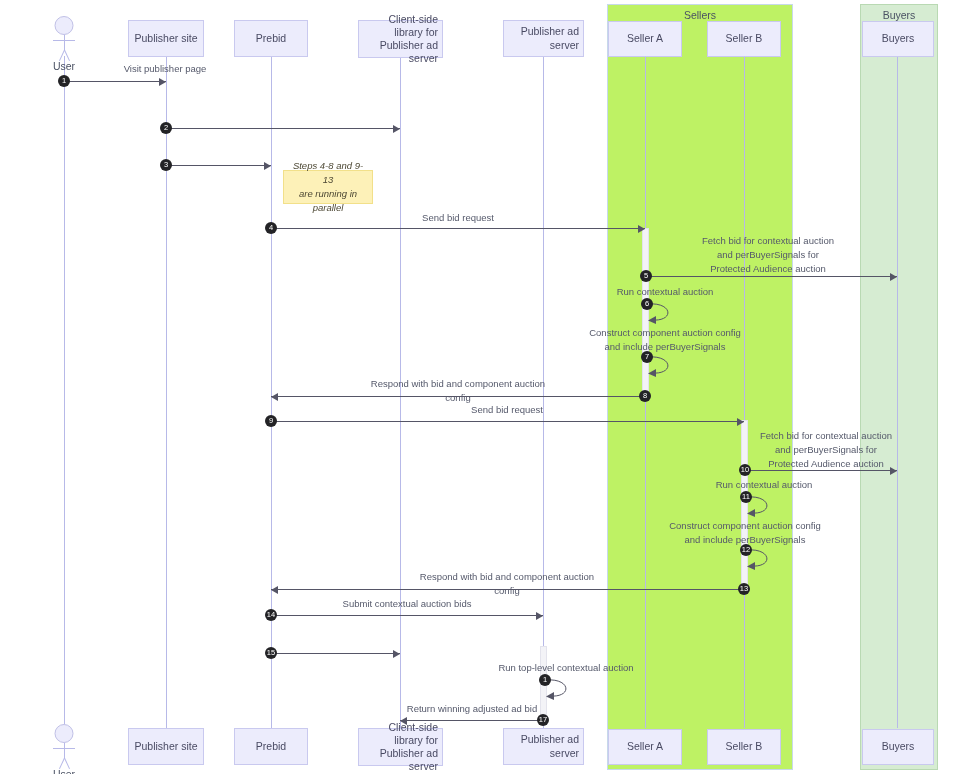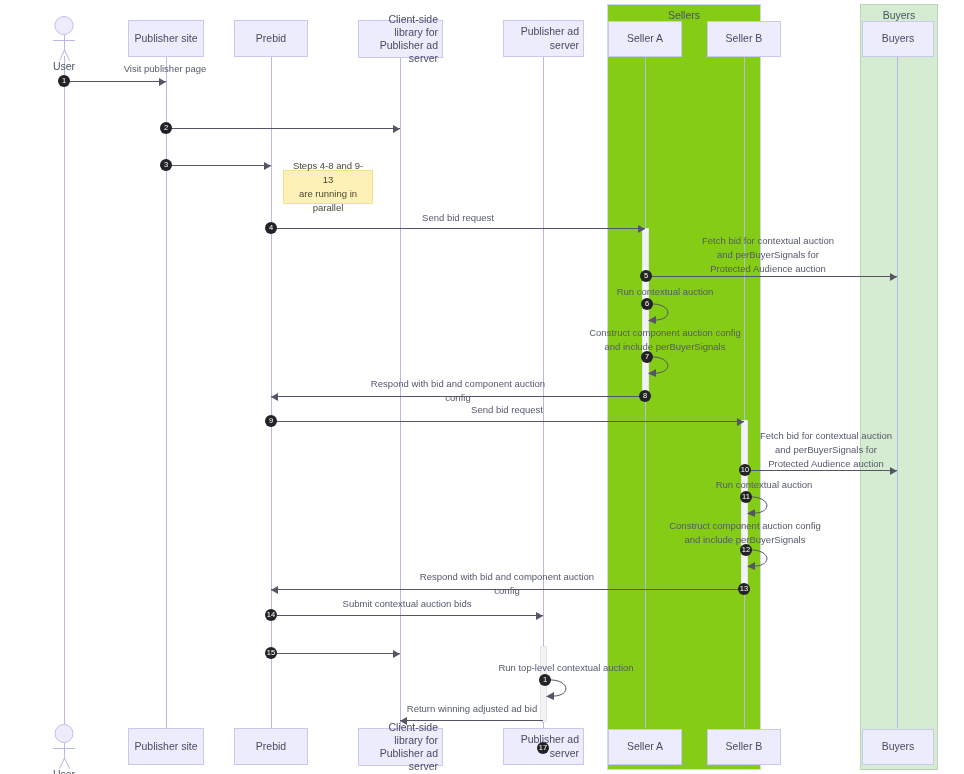--- a/index.html
+++ b/index.html
@@ -151,31 +151,32 @@
     border: 1px solid #f2e08a;
     font-size: 9.5px;
     line-height: 1.5;
     color: #4c4733;
     text-align: center;
     display: flex;
     align-items: center;
     justify-content: center;
     white-space: pre-line;
     padding: 3px 6px;
+    font-style: italic;
   }
   .self-loop {
     position: absolute;
   }
 </style>
 </head>
 <body>
 
 <div id="diagram">
 
-  <div class="group-box" style="left:607px; top:4px; width:154px; height:766px; background:#84cc16;">
+  <div class="group-box" style="left:607px; top:4px; width:186px; height:766px; background:#bef264;">
     <div class="group-label">Sellers</div>
   </div>
   <div class="group-box" style="left:860px; top:4px; width:78px; height:766px; background:#d6ecd2; border-color:#b9d9b3;">
     <div class="group-label">Buyers</div>
   </div>
 
   <div class="lifeline" style="left:64px;  top:56px;  height:668px;"></div>
   <div class="lifeline" style="left:166px; top:56px;  height:672px;"></div>
   <div class="lifeline" style="left:271px; top:56px;  height:672px;"></div>
   <div class="lifeline" style="left:400px; top:58px;  height:670px;"></div>
@@ -346,15 +347,15 @@
   <div class="msg-label" style="left:466px; top:661px; width:200px; text-align:center;">Run top-level contextual auction</div>
   <svg class="self-loop" style="left:543px; top:676px;" width="40" height="26" viewBox="0 0 40 26">
     <path d="M3 4 C 28 2, 30 22, 6 20" fill="none" stroke="#555566" stroke-width="1"></path>
     <polygon points="11,16 3,20.5 11,24" fill="#555566"></polygon>
   </svg>
   <div class="step-dot" style="left:539px; top:674px;">1</div>
 
   <div class="msg-label" style="left:372px; top:702px; width:200px; text-align:center;">Return winning adjusted ad bid</div>
   <div class="msg-line" style="left:400px; top:720px; width:143px;"></div>
   <div class="msg-arrow left" style="left:400px; top:716.5px;"></div>
-  <div class="step-dot" style="left:537px; top:714px;margin-top:28px;">17</div>
+  <div class="step-dot" style="left:537px; top:714px;">17</div>
 
 </div>
 
 </body></html>

